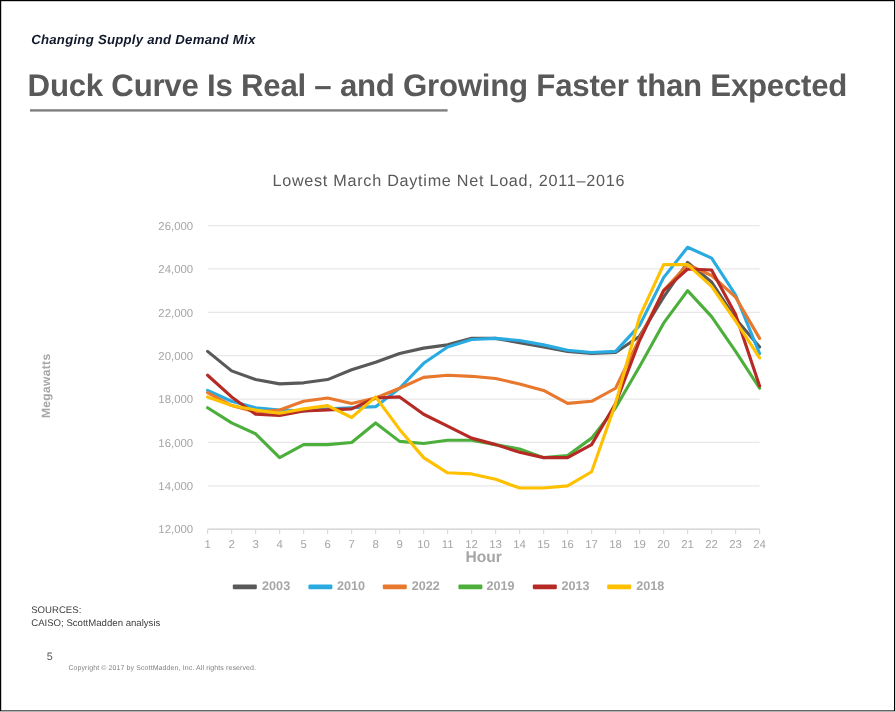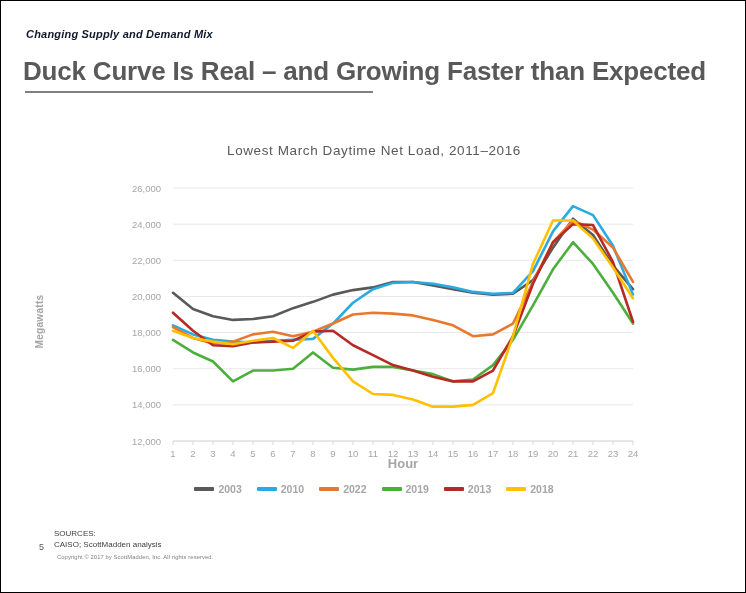--- a/index.html
+++ b/index.html
@@ -121,25 +121,24 @@
     border-radius: 1px;
   }
   .legend-label {
     font-size: 10.5px;
     font-weight: bold;
     color: #a6a6a6;
   }
   .sources {
     position: absolute;
     left: 25px;
-    top: 528px;
+    top: 503px;
     font-size: 8px;
     color: #404040;
     line-height: 1.35;
-    margin-left: 28px;
   }
   .page-num {
     position: absolute;
     left: 38px;
     top: 541px;
     font-size: 9px;
     color: #595959;
   }
   .copyright {
     position: absolute;

